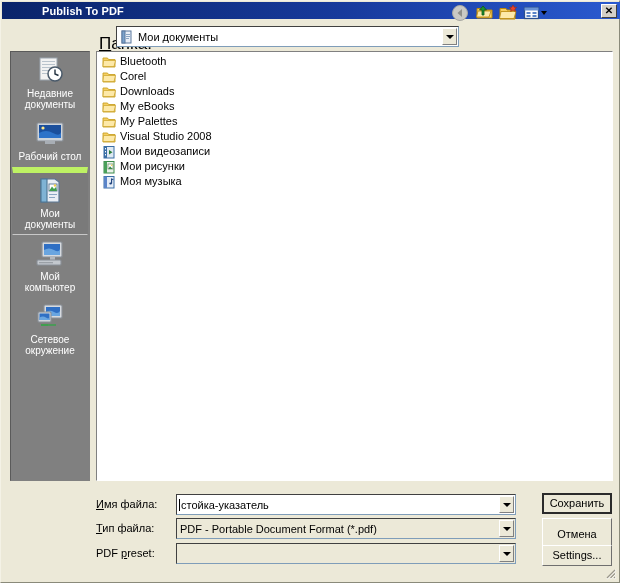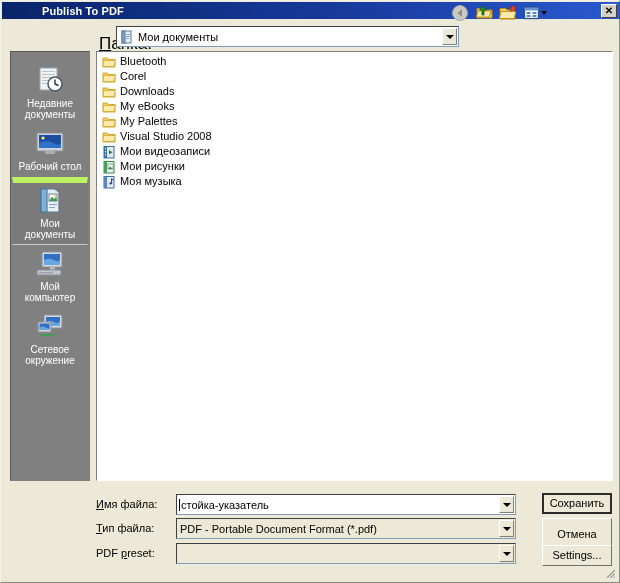--- a/index.html
+++ b/index.html
@@ -154,21 +154,21 @@
   
   .places {
     position: absolute;
     left: 9px; top: 50px;
     width: 80px; height: 430px;
     background: #808080;
     border: 1px solid #808080;
     border-top-color: #5a5a5a;
     border-left-color: #5a5a5a;
     box-sizing: border-box;
-    padding-top: 10px;
+    padding-top: 0;
   }
   .place {
     width: 76px;
     margin: 0 auto;
     padding: 3px 0 4px 0;
     text-align: center;
     color: #ffffff;
     font-size: 10px;
     line-height: 11px;
     box-sizing: border-box;

